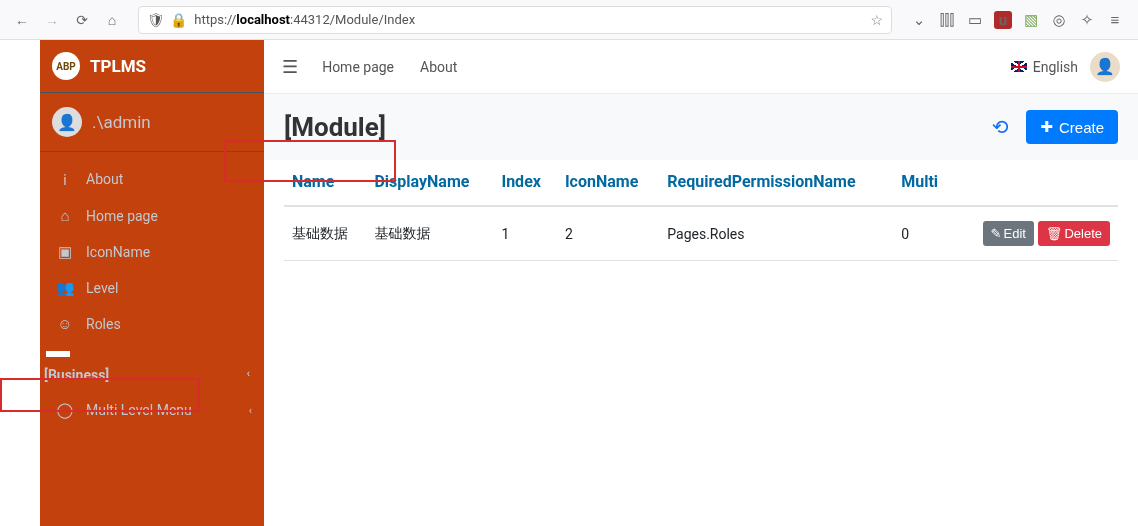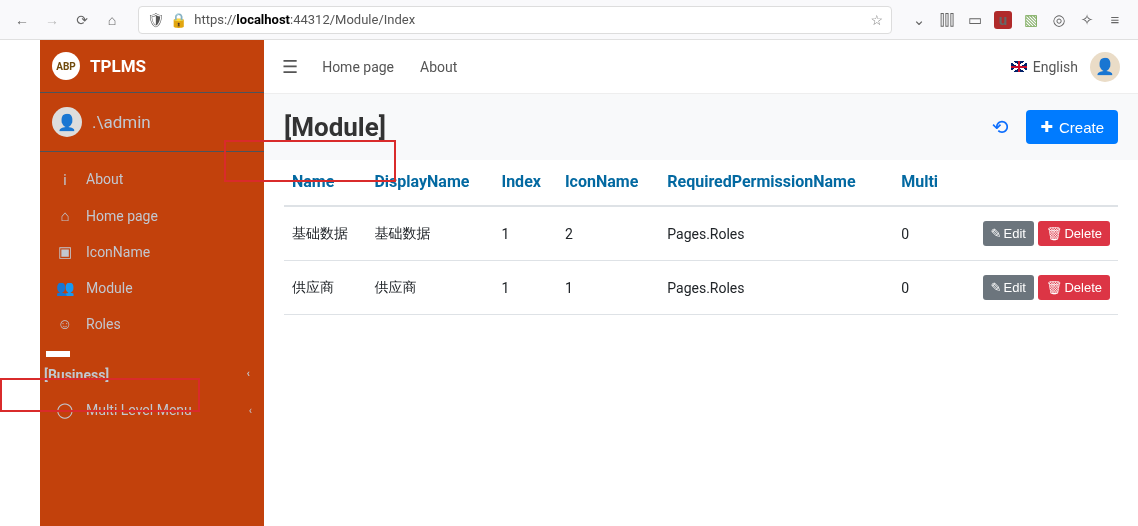--- a/index.html
+++ b/index.html
@@ -110,21 +110,21 @@
       <div class="nav-item">
         <span class="icon">⌂</span>
         <span>Home page</span>
       </div>
       <div class="nav-item">
         <span class="icon">▣</span>
         <span>IconName</span>
       </div>
       <div class="nav-item">
         <span class="icon">👥</span>
-        <span>Module</span>
+        <span>Level</span>
       </div>
       <div class="nav-item">
         <span class="icon">☺</span>
         <span>Roles</span>
       </div>
       <div class="business-item">
         <span class="biz-bar"></span><br>
         <span>[Business]</span>
         <span class="chev" style="float:right; margin-right:10px; font-size:11px;">‹</span>
       </div>
@@ -185,35 +185,20 @@
               <td>Pages.Roles</td>
               <td>0</td>
               <td class="actions"><button class="btn-edit">
                   <span>✎</span>
                   <span>Edit</span>
                 </button><button class="btn-delete">
                   <span>🗑</span>
                   <span>Delete</span>
                 </button></td>
             </tr>
-            <tr>
-              <td>供应商</td>
-              <td>供应商</td>
-              <td>1</td>
-              <td>1</td>
-              <td>Pages.Roles</td>
-              <td>0</td>
-              <td class="actions"><button class="btn-edit">
-                  <span>✎</span>
-                  <span>Edit</span>
-                </button><button class="btn-delete">
-                  <span>🗑</span>
-                  <span>Delete</span>
-                </button></td>
-            </tr>
           </tbody>
       </table>
     </div>
   </div>
 </div>
 
 <div class="highlight-box-1"></div>
 <div class="highlight-box-2"></div>
 
 </body></html>

